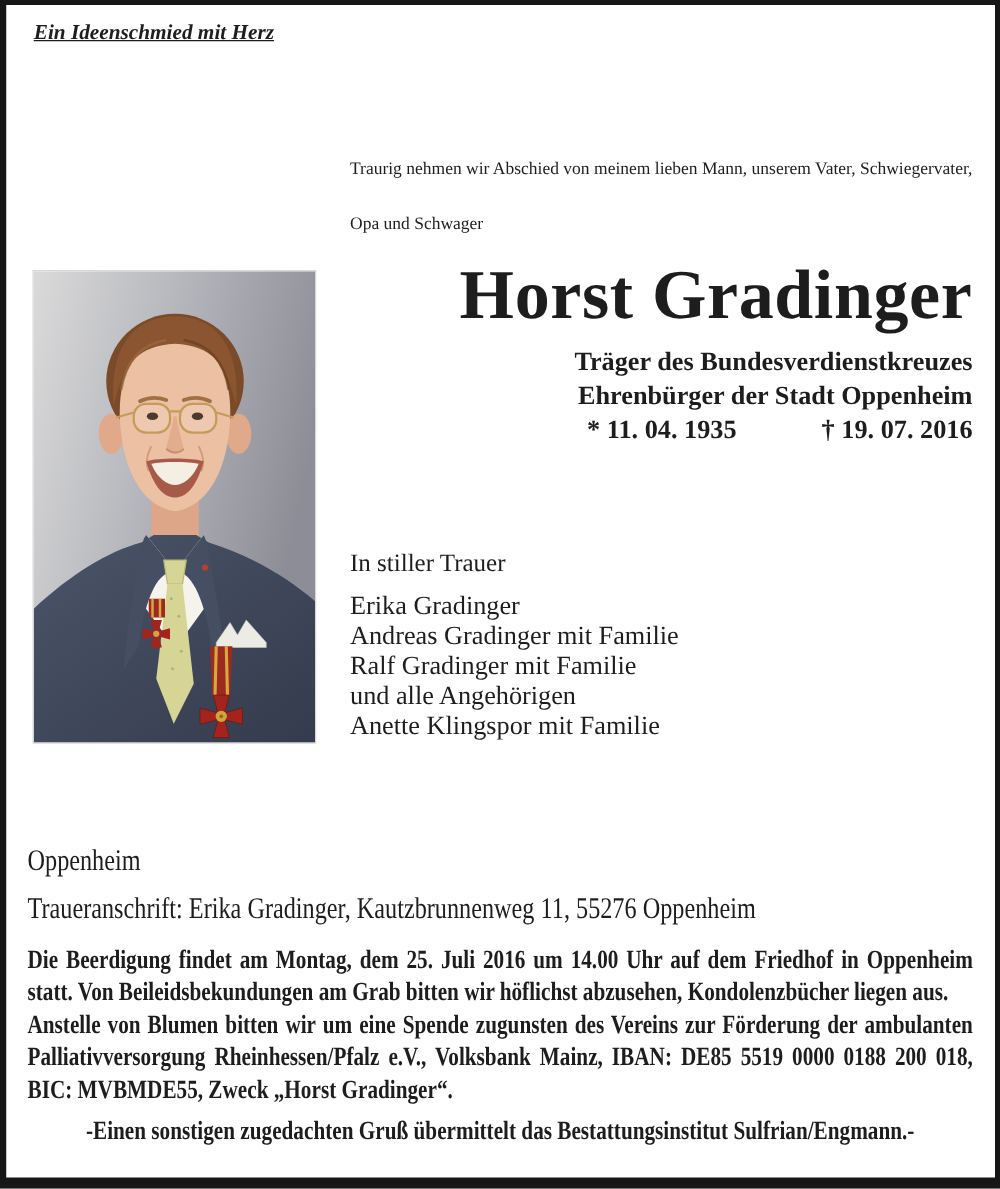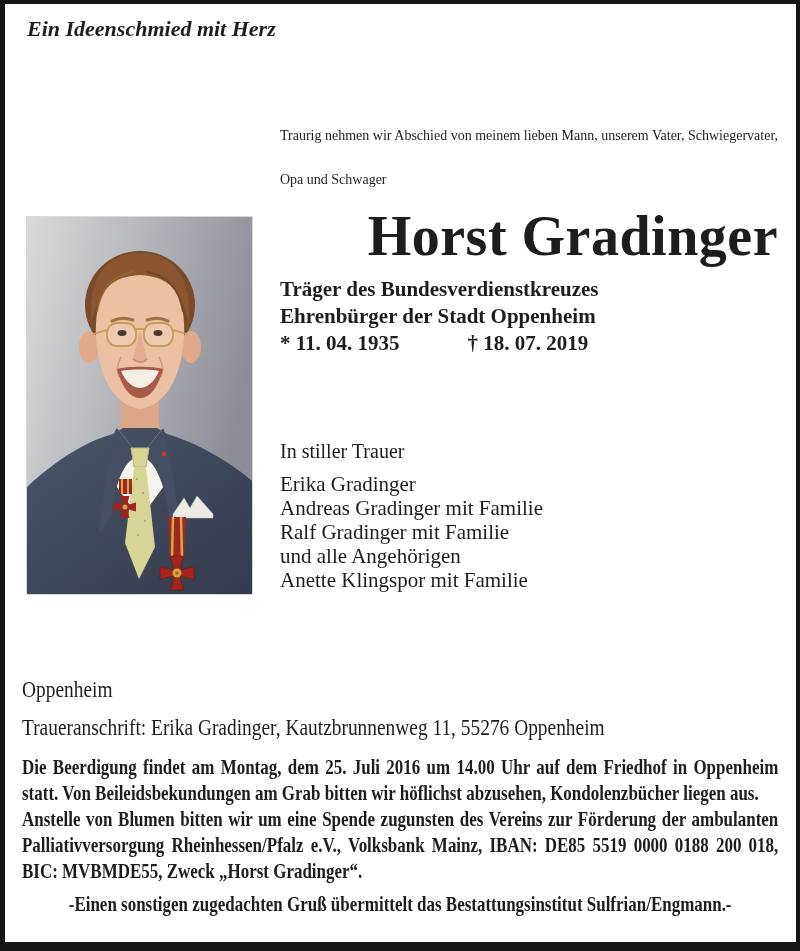--- a/index.html
+++ b/index.html
@@ -11,39 +11,39 @@
     border-top:4px solid #161616;
     border-left:5px solid #161616;
     border-right:4px solid #161616;
     border-bottom:9px solid #161616;
     font-family:"Liberation Serif","DejaVu Serif",serif;
     color:#1d1d1d;
     overflow:hidden;
   }
   .motto {
     position:absolute; left:22px; top:12px;
-    font-size:22px; font-weight:bold; font-style:italic;
+    font-size:17px; font-weight:bold; font-style:italic;text-decoration:underline;
   }
   .photo {
     position:absolute; left:21px; top:212px;
     width:225px; height:377px;
     border:1px solid #d8d8d8;
   }
   .right-col { position:absolute; left:275px; width:498px; }
   .intro {
     top:110px; font-size:14px; line-height:44px;
     text-align:justify;
     font-family:Liberation Serif, serif;
   }
   .name {
     top:200px; font-size:56px; font-weight:bold; letter-spacing:0.5px;
     white-space:nowrap;
     text-align:right;
   }
-  .honors { top:272px; font-size:21px; font-weight:bold; line-height:27px; }
+  .honors { top:272px; font-size:21px; font-weight:bold; line-height:27px;text-align:right; }
   .dates span.birth { margin-right:68px; }
   .still-label { top:436px; font-size:20px; }
   .mourners { top:468px; font-size:21px; font-weight:normal; line-height:24px; }
   .lower {
     position:absolute; left:17px; top:670px;
     width:936px;
     transform:scaleX(0.808);
     transform-origin:left top;
   }
   .place-line { font-size:24px; line-height:30px; margin:0; }
@@ -147,21 +147,21 @@
   </svg>
 
   <div class="right-col intro">Traurig nehmen wir Abschied von meinem lieben Mann, unserem Vater, Schwiegervater, Opa und Schwager</div>
 
   <div class="right-col name">Horst Gradinger</div>
 
   <div class="right-col honors">
     <div>Träger des Bundesverdienstkreuzes</div>
     <div>Ehrenbürger der Stadt Oppenheim</div>
     <div class="dates">
-      <span class="birth">* 11. 04. 1935</span><span>† 18. 07. 2019</span>
+      <span class="birth">* 11. 04. 1935</span><span>† 19. 07. 2016</span>
     </div>
   </div>
 
   <div class="right-col still-label">In stiller Trauer</div>
 
   <div class="right-col mourners">
     <div>Erika Gradinger</div>
     <div>Andreas Gradinger mit Familie</div>
     <div>Ralf Gradinger mit Familie</div>
     <div>und alle Angehörigen</div>

